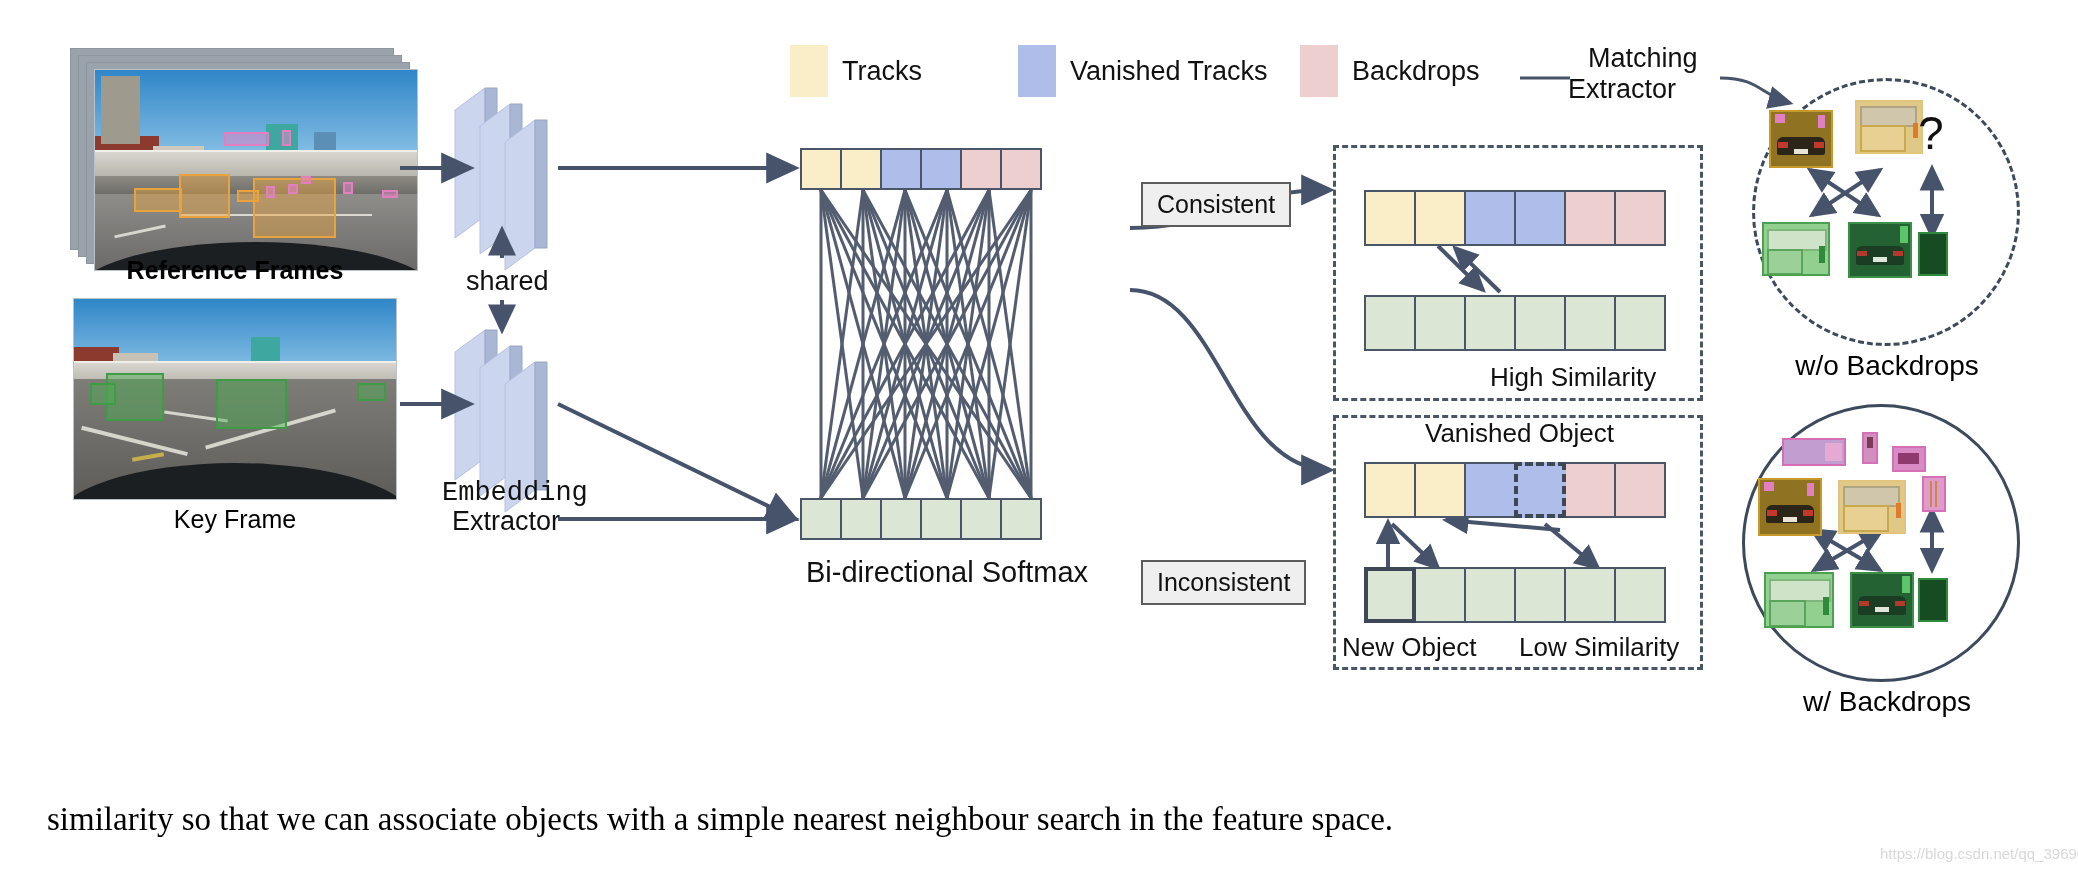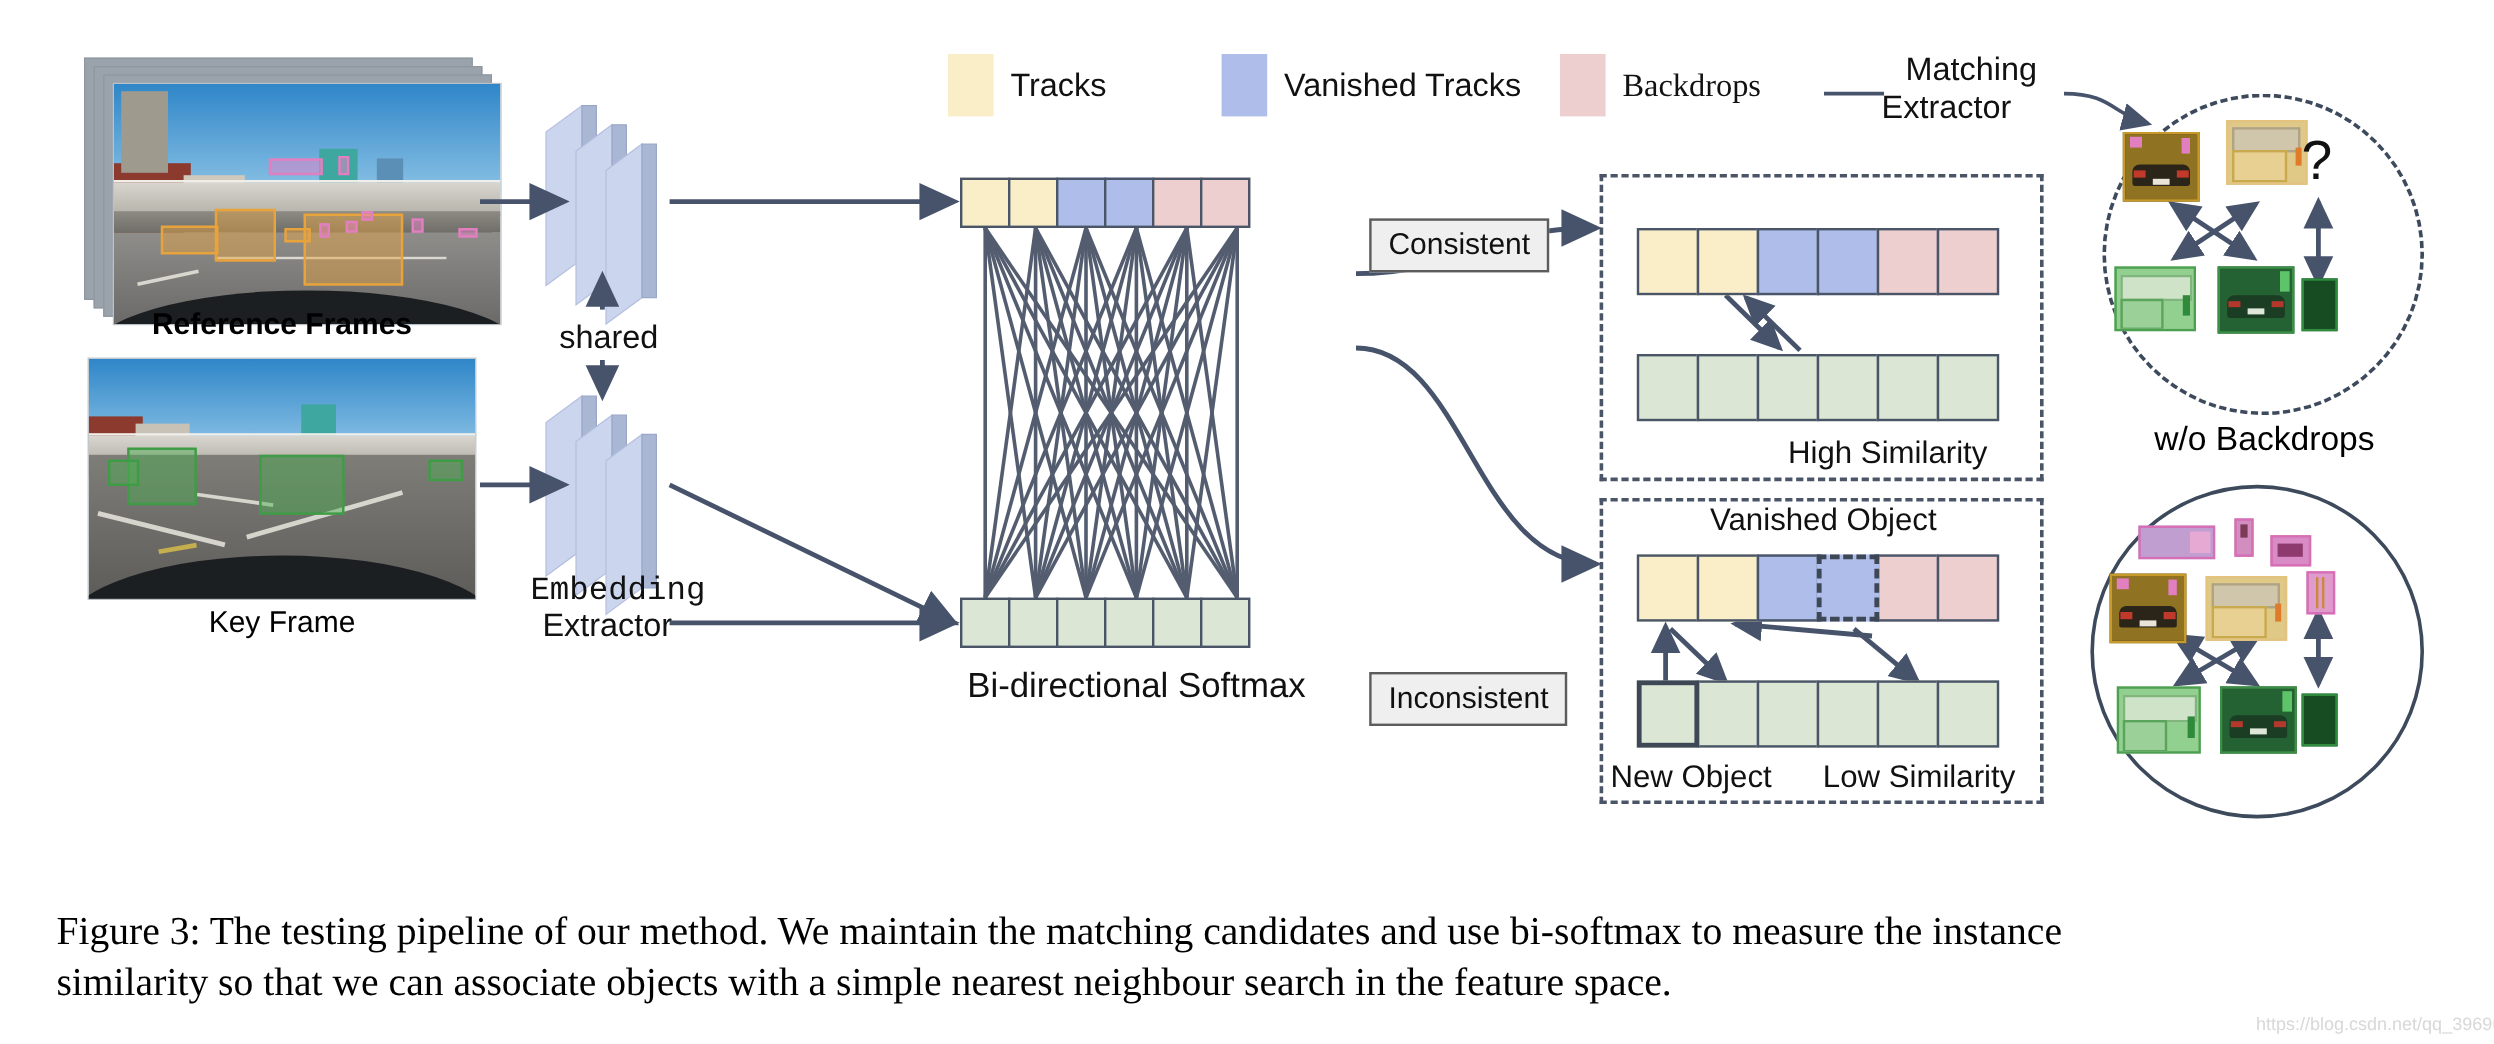--- a/index.html
+++ b/index.html
@@ -247,21 +247,21 @@
   <div class="photo-caption" style="left:70px; top:505px; width:330px;">Key Frame</div>
 
   <div class="legend-item" style="left:790px; top:45px;">
     <span class="legend-swatch" style="background:#faeec9;"></span>
     <span class="legend-label">Tracks</span>
   </div>
   <div class="legend-item" style="left:1018px; top:45px;">
     <span class="legend-swatch" style="background:#aebdea;"></span>
     <span class="legend-label">Vanished Tracks</span>
   </div>
-  <div class="legend-item" style="left:1300px; top:45px;font-family:Liberation Serif, serif;">
+  <div class="legend-item" style="left:1300px; top:45px;">
     <span class="legend-swatch" style="background:#eecfcf;"></span>
     <span class="legend-label">Backdrops</span>
   </div>
 
   <div class="plain-label" style="left:1588px; top:43px;">Matching</div>
   <div class="plain-label" style="left:1568px; top:74px;">Extractor</div>
 
   <svg class="plate-group" width="120" height="180" style="left:455px; top:88px;">
     <g>
       <polygon points="0,22 30,0 30,128 0,150" fill="#ccd5ee" stroke="#b5c0e0" stroke-width="1"></polygon>
@@ -546,19 +546,19 @@
     <div style="position:absolute;left:12%;top:52%;width:16%;height:10%;background:#b5382c;"></div>
     <div style="position:absolute;left:72%;top:52%;width:16%;height:10%;background:#b5382c;"></div>
     <div style="position:absolute;left:38%;top:64%;width:24%;height:10%;background:#dfe6da;"></div>
     <div style="position:absolute;left:84%;top:4%;width:12%;height:32%;background:#5ec46a;"></div>
   </div>
 
   <div class="thumb" style="left:1918px; top:578px; width:30px; height:44px; border-color:#2e8b3d; background:#143d1c;">
     <div class="tint" style="background:rgba(25,90,40,.5);"></div>
   </div>
 
-
-  <div class="figcaption" style="left:47px; top:756px; width:2000px;">Figure 3: The testing pipeline of our method. We maintain the matching candidates and use bi-softmax to measure the instance</div>
+  <div class="photo-caption" style="left:1742px; top:686px; width:290px; font-size:28px;">w/ Backdrops</div>
+
   <div class="figcaption" style="left:47px; top:798px; width:2000px;">similarity so that we can associate objects with a simple nearest neighbour search in the feature space.</div>
 
   <div class="watermark" style="left:1880px; top:845px;">https://blog.csdn.net/qq_39690000</div>
 
 </div>
 
 </body></html>

